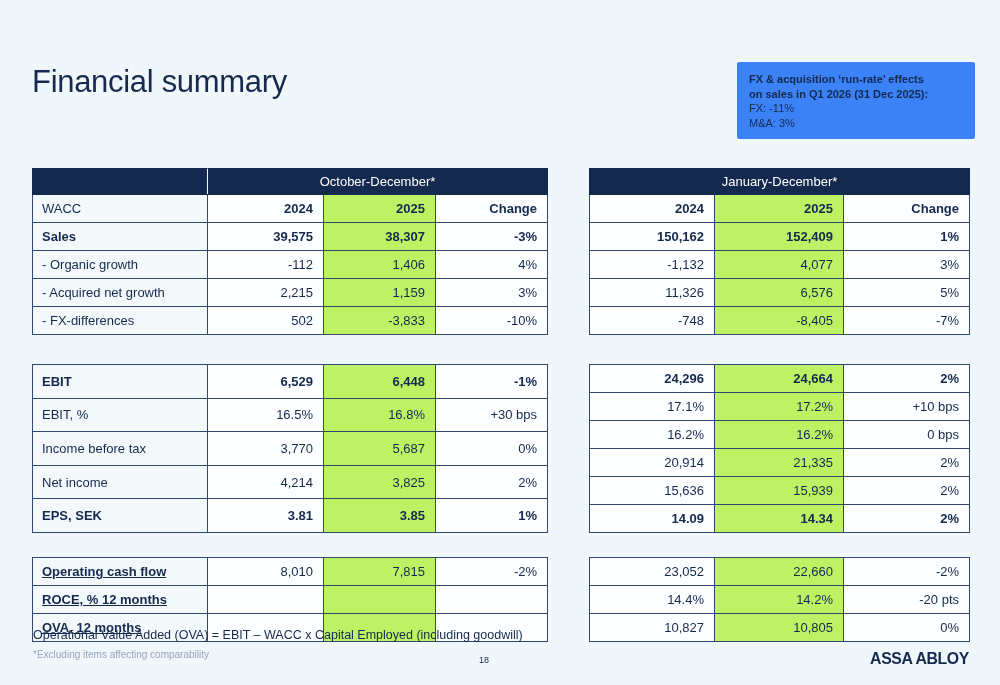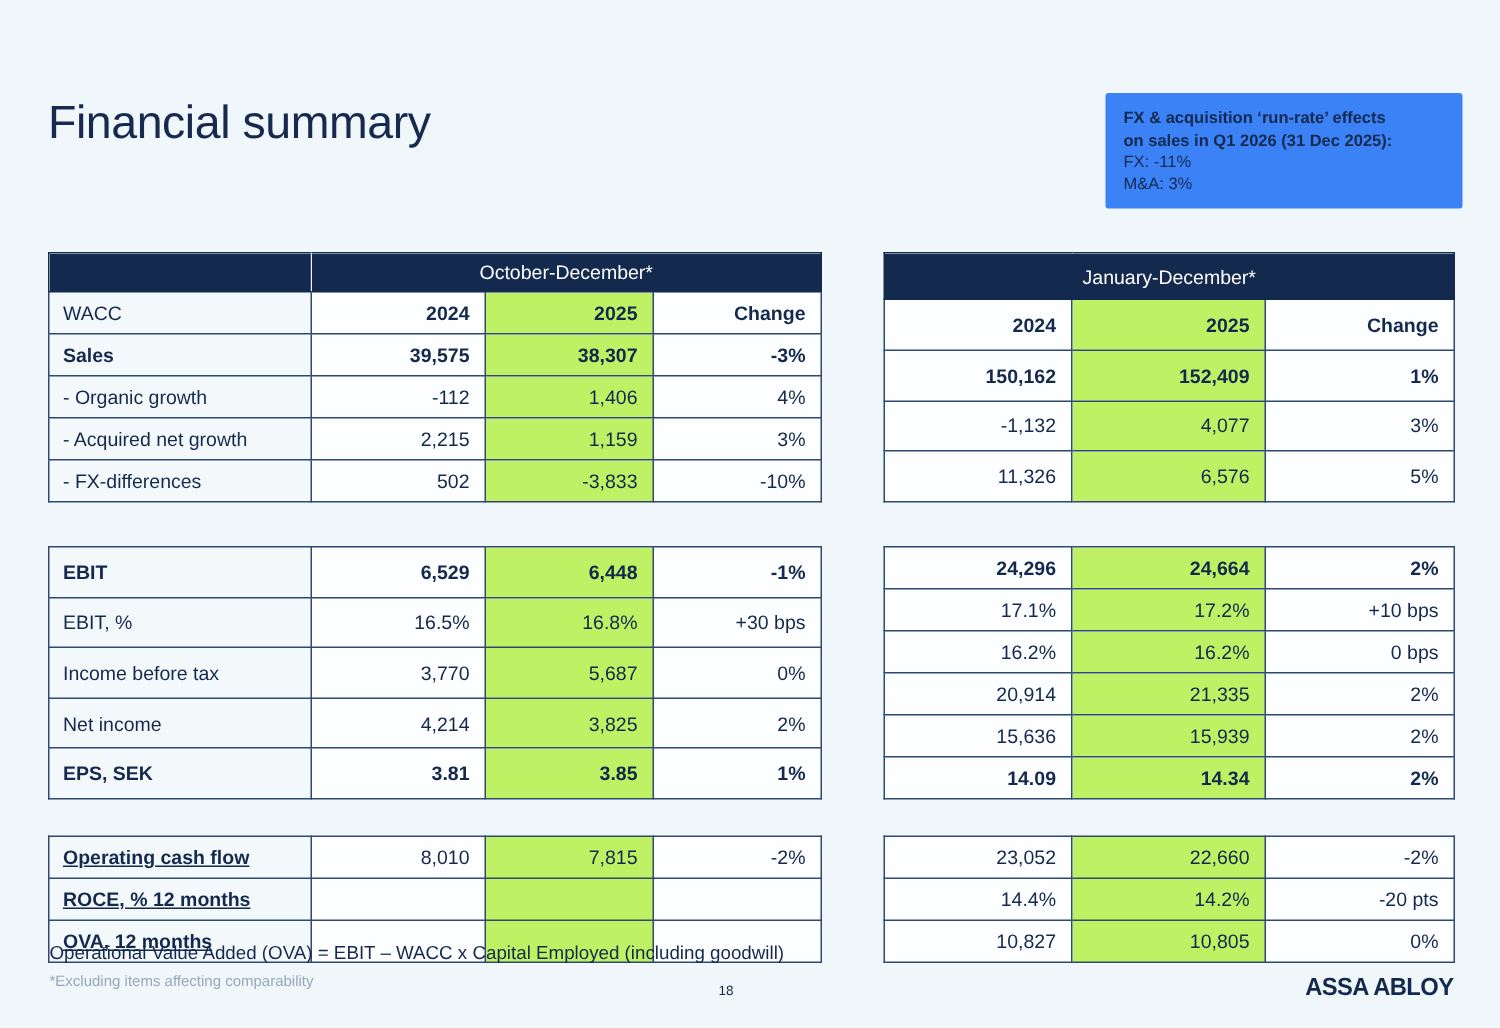--- a/index.html
+++ b/index.html
@@ -139,20 +139,25 @@
         <tr>
           <td class="num">-1,132</td>
           <td class="num t25">4,077</td>
           <td class="num">3%</td>
         </tr>
         <tr>
           <td class="num">11,326</td>
           <td class="num t25">6,576</td>
           <td class="num">5%</td>
         </tr>
+        <tr>
+          <td class="num">-748</td>
+          <td class="num t25">-8,405</td>
+          <td class="num">-7%</td>
+        </tr>
       </tbody>
         </table>
     </div>
 
     <div class="blockrow gapB">
       <table>
         <colgroup>
             <col style="width:175px">
             <col style="width:116px">
             <col style="width:112px">

